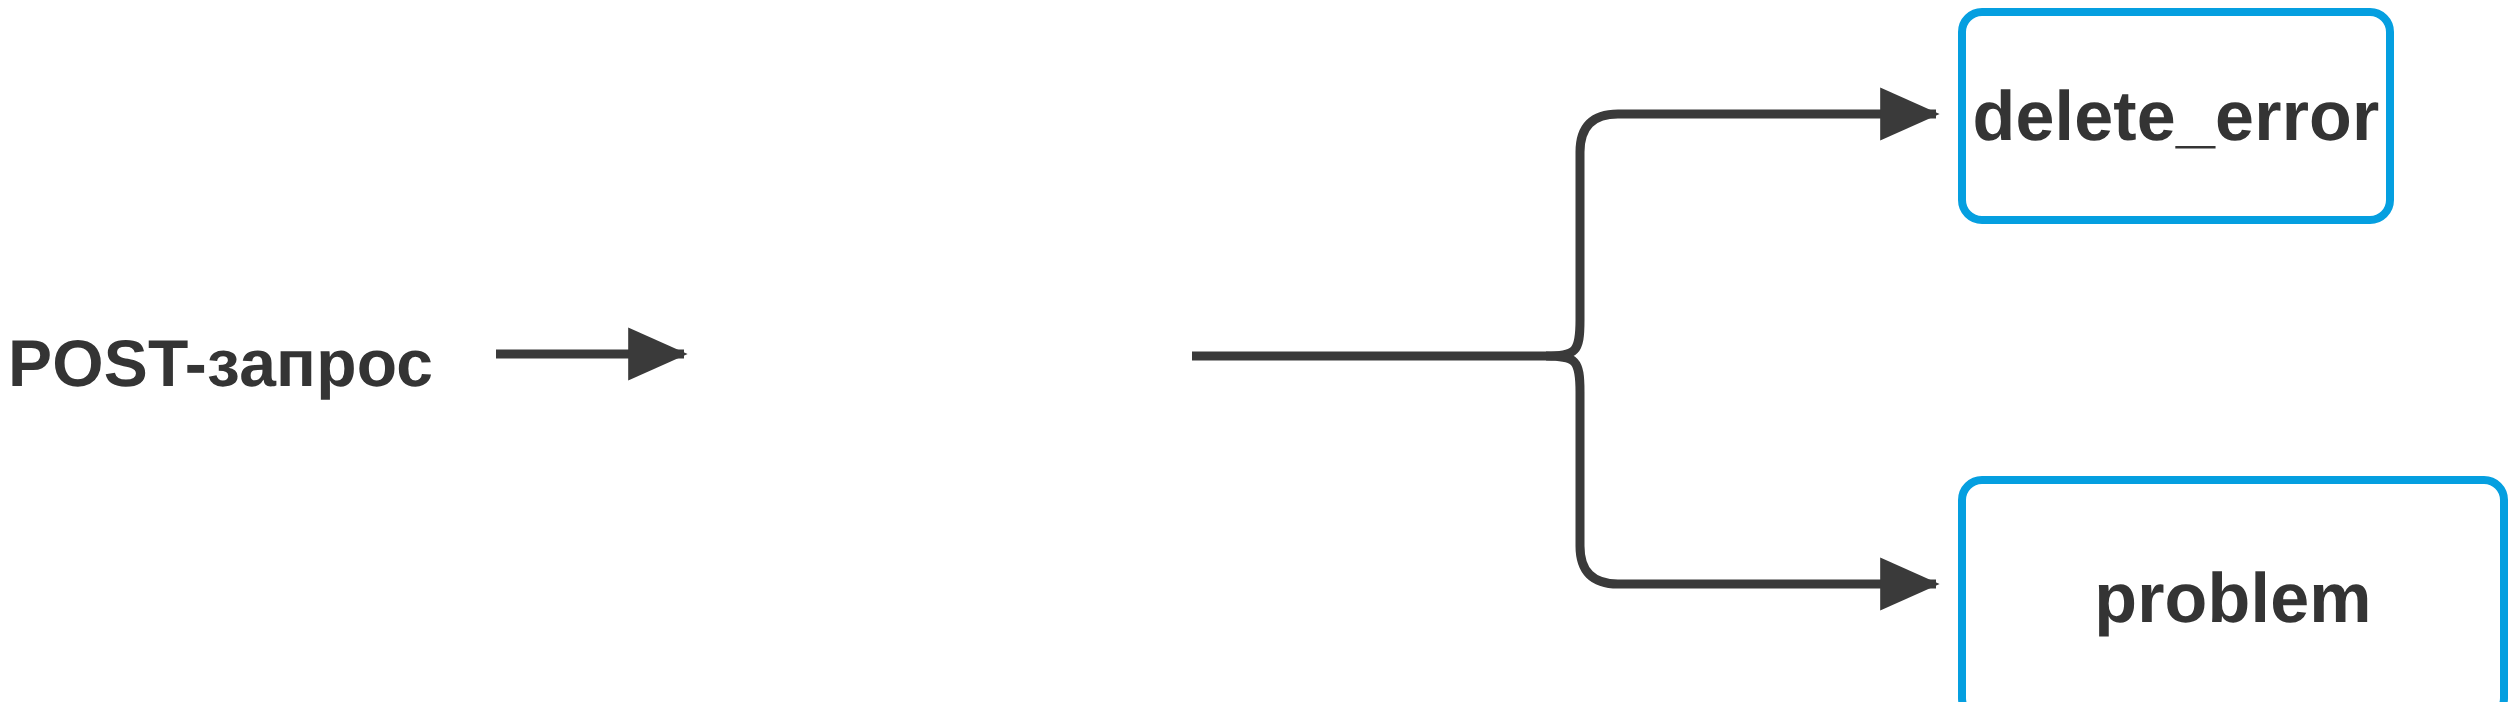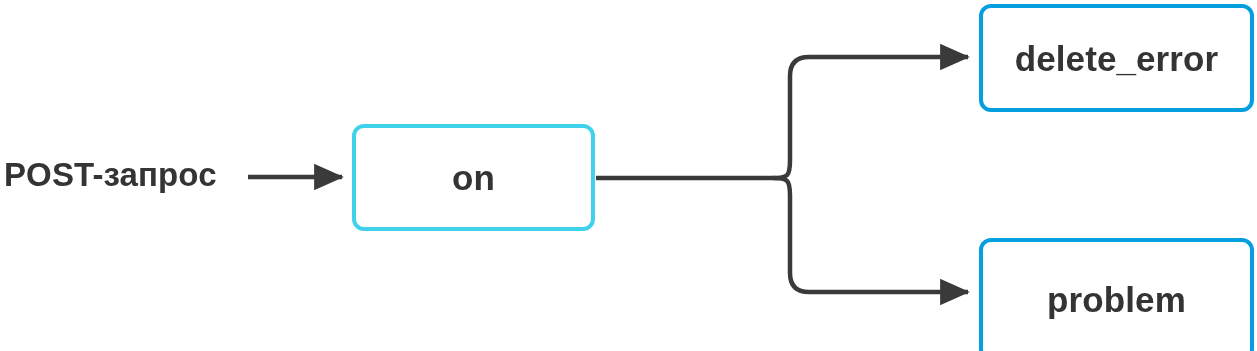--- a/index.html
+++ b/index.html
@@ -47,39 +47,39 @@
   #node-on {
     left: 352px;
     top: 124px;
     width: 243px;
     height: 107px;
     border-color: #3fd2ea;
   }
   #node-delete-error {
     left: 979px;
     top: 4px;
-    width: 275px;
+    width: 218px;
     height: 108px;
     border-color: #059fe0;
   }
   #node-problem {
     left: 979px;
     top: 238px;
     width: 275px;
     height: 123px;
     border-color: #059fe0;
   }
   #source-label {
     position: absolute;
     left: 4px;
     top: 158px;
     width: 240px;
     height: 40px;
     display: flex;
-    align-items: flex-start;
+    align-items: flex-end;
     justify-content: flex-start;
   }
   #source-label .node-label {
     font-size: 33px;
   }
 </style>
 </head>
 <body>
 
 <div id="diagram-canvas">
@@ -105,23 +105,20 @@
 
     <g>
       <path d="M773,178 C788,178 790,180 790,196 L790,273 Q790,292 809,292 L968,292" fill="none" stroke="#3a3a3a" stroke-width="4.5" stroke-linecap="butt" marker-end="url(#arrowhead)"></path>
     </g>
   </svg>
 
   <div id="source-label">
     <span class="node-label">POST-запрос</span>
   </div>
 
-  <div id="node-on" class="node-box">
-    <span class="node-label">on</span>
-  </div>
 
   <div id="node-delete-error" class="node-box">
     <span class="node-label">delete_error</span>
   </div>
 
   <div id="node-problem" class="node-box">
     <span class="node-label">problem</span>
   </div>
 
 </div>

